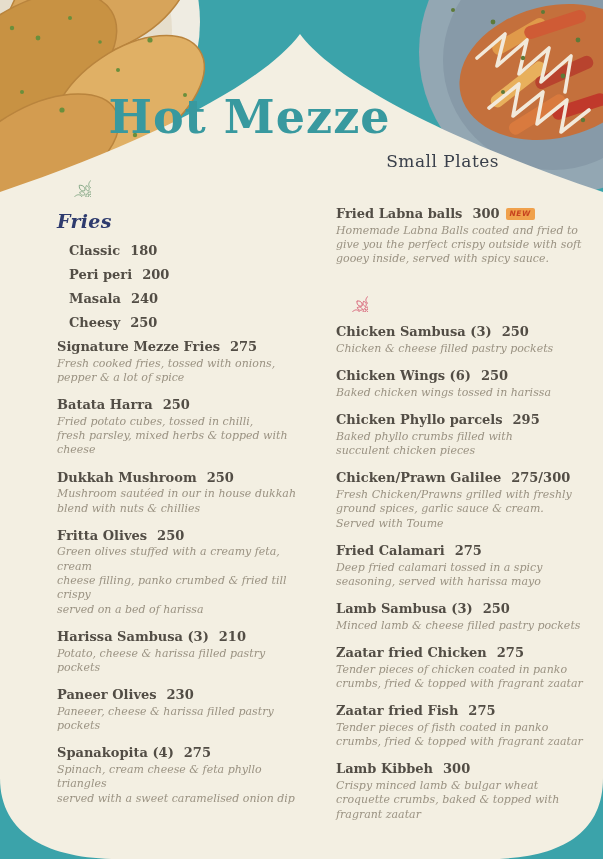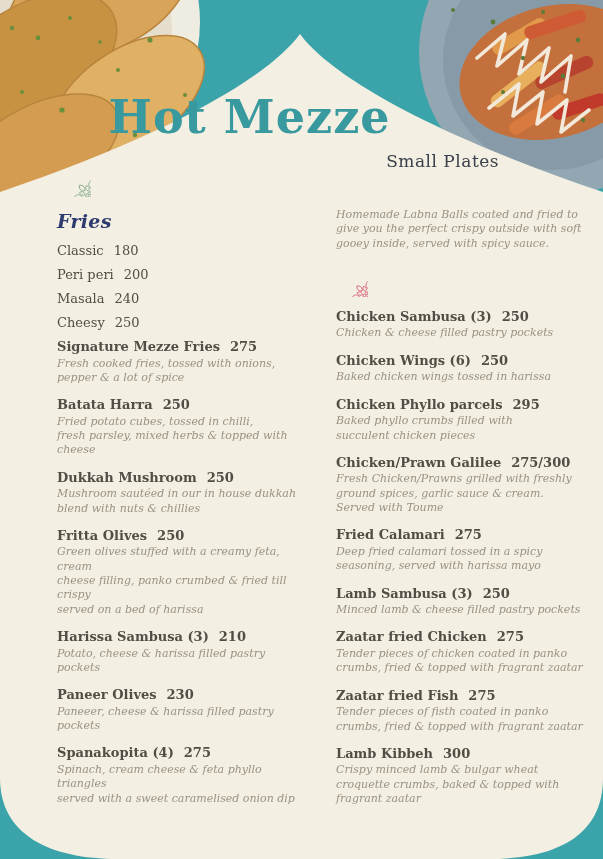--- a/index.html
+++ b/index.html
@@ -21,21 +21,21 @@
   .subtitle{font-size:17px;color:var(--subtitle);margin-top:8px;letter-spacing:.5px;text-align:right;}
   
   .col{position:absolute;z-index:3;}
   .col-left{left:57px;top:163px;width:252px;}
   .col-right{left:336px;top:206px;width:254px;}
   .ornament{width:34px;height:34px;display:block;}
   .ornament.green{color:var(--green);}
   .ornament.pink{color:var(--pink);width:32px;height:32px;margin:14px 0 12px 0;}
   .section-heading{font-size:19px;font-weight:bold;font-style:italic;color:var(--navy);margin-top:13px;letter-spacing:.3px;}
   .simple-list{margin-top:11px;margin-bottom:4px;}
-  .simple-item{margin:0 0 9px 0;font-size:13px;font-weight:normal;color:var(--name);}
+  .simple-item{margin:0 0 9px 12px;font-size:13px;font-weight:bold;color:var(--name);}
   .item{margin-bottom:12px;}
   .item-name-row{font-size:13px;font-weight:bold;color:var(--name);line-height:1.2;}
   .price{margin-left:10px;}
   .desc{font-size:11px;font-style:italic;color:var(--desc);line-height:1.3;margin-top:2px;white-space:pre-line;}
   .badge{display:inline-block;background:var(--badge-bg);color:var(--badge-tx);
     font-size:7.5px;font-weight:bold;font-style:italic;letter-spacing:.5px;
     padding:1px 4px 2px 4px;border-radius:2px;margin-left:6px;vertical-align:2px;
     font-family:"DejaVu Sans","Liberation Sans",sans-serif;}
   svg{display:block;}
 </style>
@@ -204,20 +204,21 @@
         <div class="item-name-row"><span>Spanakopita (4)</span><span class="price">275</span></div>
         <div class="desc">Spinach, cream cheese &amp; feta phyllo triangles
 served with a sweet caramelised onion dip</div>
       </div>
 
     </div>
 </div>
 
 <div class="col col-right">
   <div class="item">
+    <div class="item-name-row"><span>Fried Labna balls</span><span class="price">300</span><span class="badge">NEW</span></div>
     <div class="desc">Homemade Labna Balls coated and fried to
 give you the perfect crispy outside with soft
 gooey inside, served with spicy sauce.</div>
   </div>
 
   <svg class="ornament pink" viewBox="-20 -20 40 40">
       <use href="#mandala"></use>
     </svg>
 
   <div>

